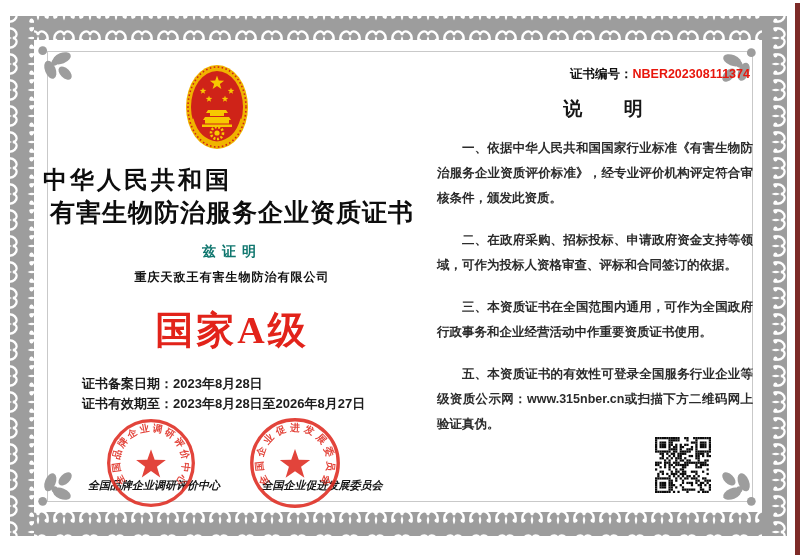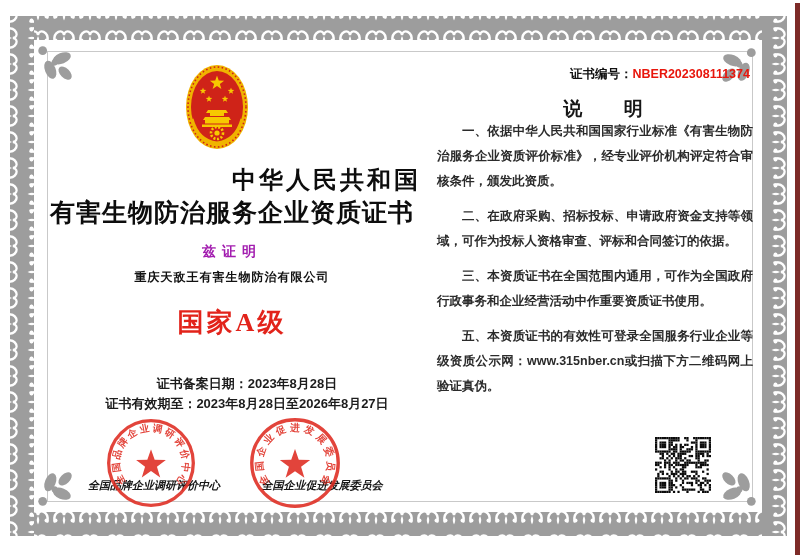--- a/index.html
+++ b/index.html
@@ -4,43 +4,43 @@
 <style>
   html,body{margin:0;padding:0;background:#fff;}
   .page{
     position:relative;width:800px;height:555px;background:#ffffff;overflow:hidden;
     font-family:"Liberation Sans","DejaVu Sans",sans-serif;color:#1a1a1a;
   }
   .abs{position:absolute;}
   svg{display:block;}
 
   
-  .country-title{left:43px;top:164px;width:378px;text-align:right;
+  .country-title{left:43px;top:164px;width:378px;text-align:left;
     font-size:24px;font-weight:bold;letter-spacing:3px;color:#0d0d0d;}
   .cert-title{left:33px;top:196px;width:398px;text-align:center;
     font-size:25px;font-weight:bold;letter-spacing:1px;color:#0d0d0d;}
   .certify{left:43px;top:243px;width:378px;text-align:center;
-    font-size:14px;font-weight:bold;letter-spacing:6px;color:#a21caf;}
+    font-size:14px;font-weight:bold;letter-spacing:6px;color:#0f766e;}
   .company{left:43px;top:269px;width:378px;text-align:center;
     font-size:12px;font-weight:bold;letter-spacing:1px;color:#111;}
   .grade{left:43px;top:305px;width:378px;text-align:center;
     font-family:"Liberation Serif","DejaVu Serif",serif;
-    font-size:26px;font-weight:bold;letter-spacing:3px;color:var(--accent-red,#e2231a);}
-  .date-line{left:82px;width:330px;font-size:13px;font-weight:bold;color:#1c1c1c;text-align:center;}
+    font-size:38px;font-weight:bold;letter-spacing:3px;color:var(--accent-red,#e2231a);}
+  .date-line{left:82px;width:330px;font-size:13px;font-weight:bold;color:#1c1c1c;}
   .date1{top:375px;}
   .date2{top:395px;}
 
   
   .cert-no{left:570px;top:66px;font-size:12.5px;font-weight:bold;color:#111;white-space:nowrap;}
   .cert-no .num{color:var(--number-red,#e8160c);}
   .instr-title{left:445px;top:96px;width:316px;text-align:center;
     font-size:19px;font-weight:bold;color:#161616;}
   .instr-title span{display:inline-block;margin:0 18px;}
   .instr-body{left:437px;top:119px;width:316px;}
-  .instr-body p{margin:0 0 10px 0;font-size:12.5px;font-weight:bold;color:#2b2b2b;
+  .instr-body p{margin:17px 0 10px 0;font-size:12.5px;font-weight:bold;color:#2b2b2b;
     line-height:25px;text-align:justify;text-indent:2em;}
 
   
   .seal{opacity:.88;}
   .seal-ring-char{font-size:10.5px;font-weight:bold;fill:var(--seal-red,#df2b20);
     text-anchor:middle;font-family:"Liberation Sans","DejaVu Sans",sans-serif;}
   .seal-label{top:478px;text-align:center;font-size:11px;font-weight:bold;color:#161616;font-style:italic;}
   .seal-label.s1{left:86px;width:136px;}
   .seal-label.s2{left:232px;width:124px;margin-left:28px;}
 

